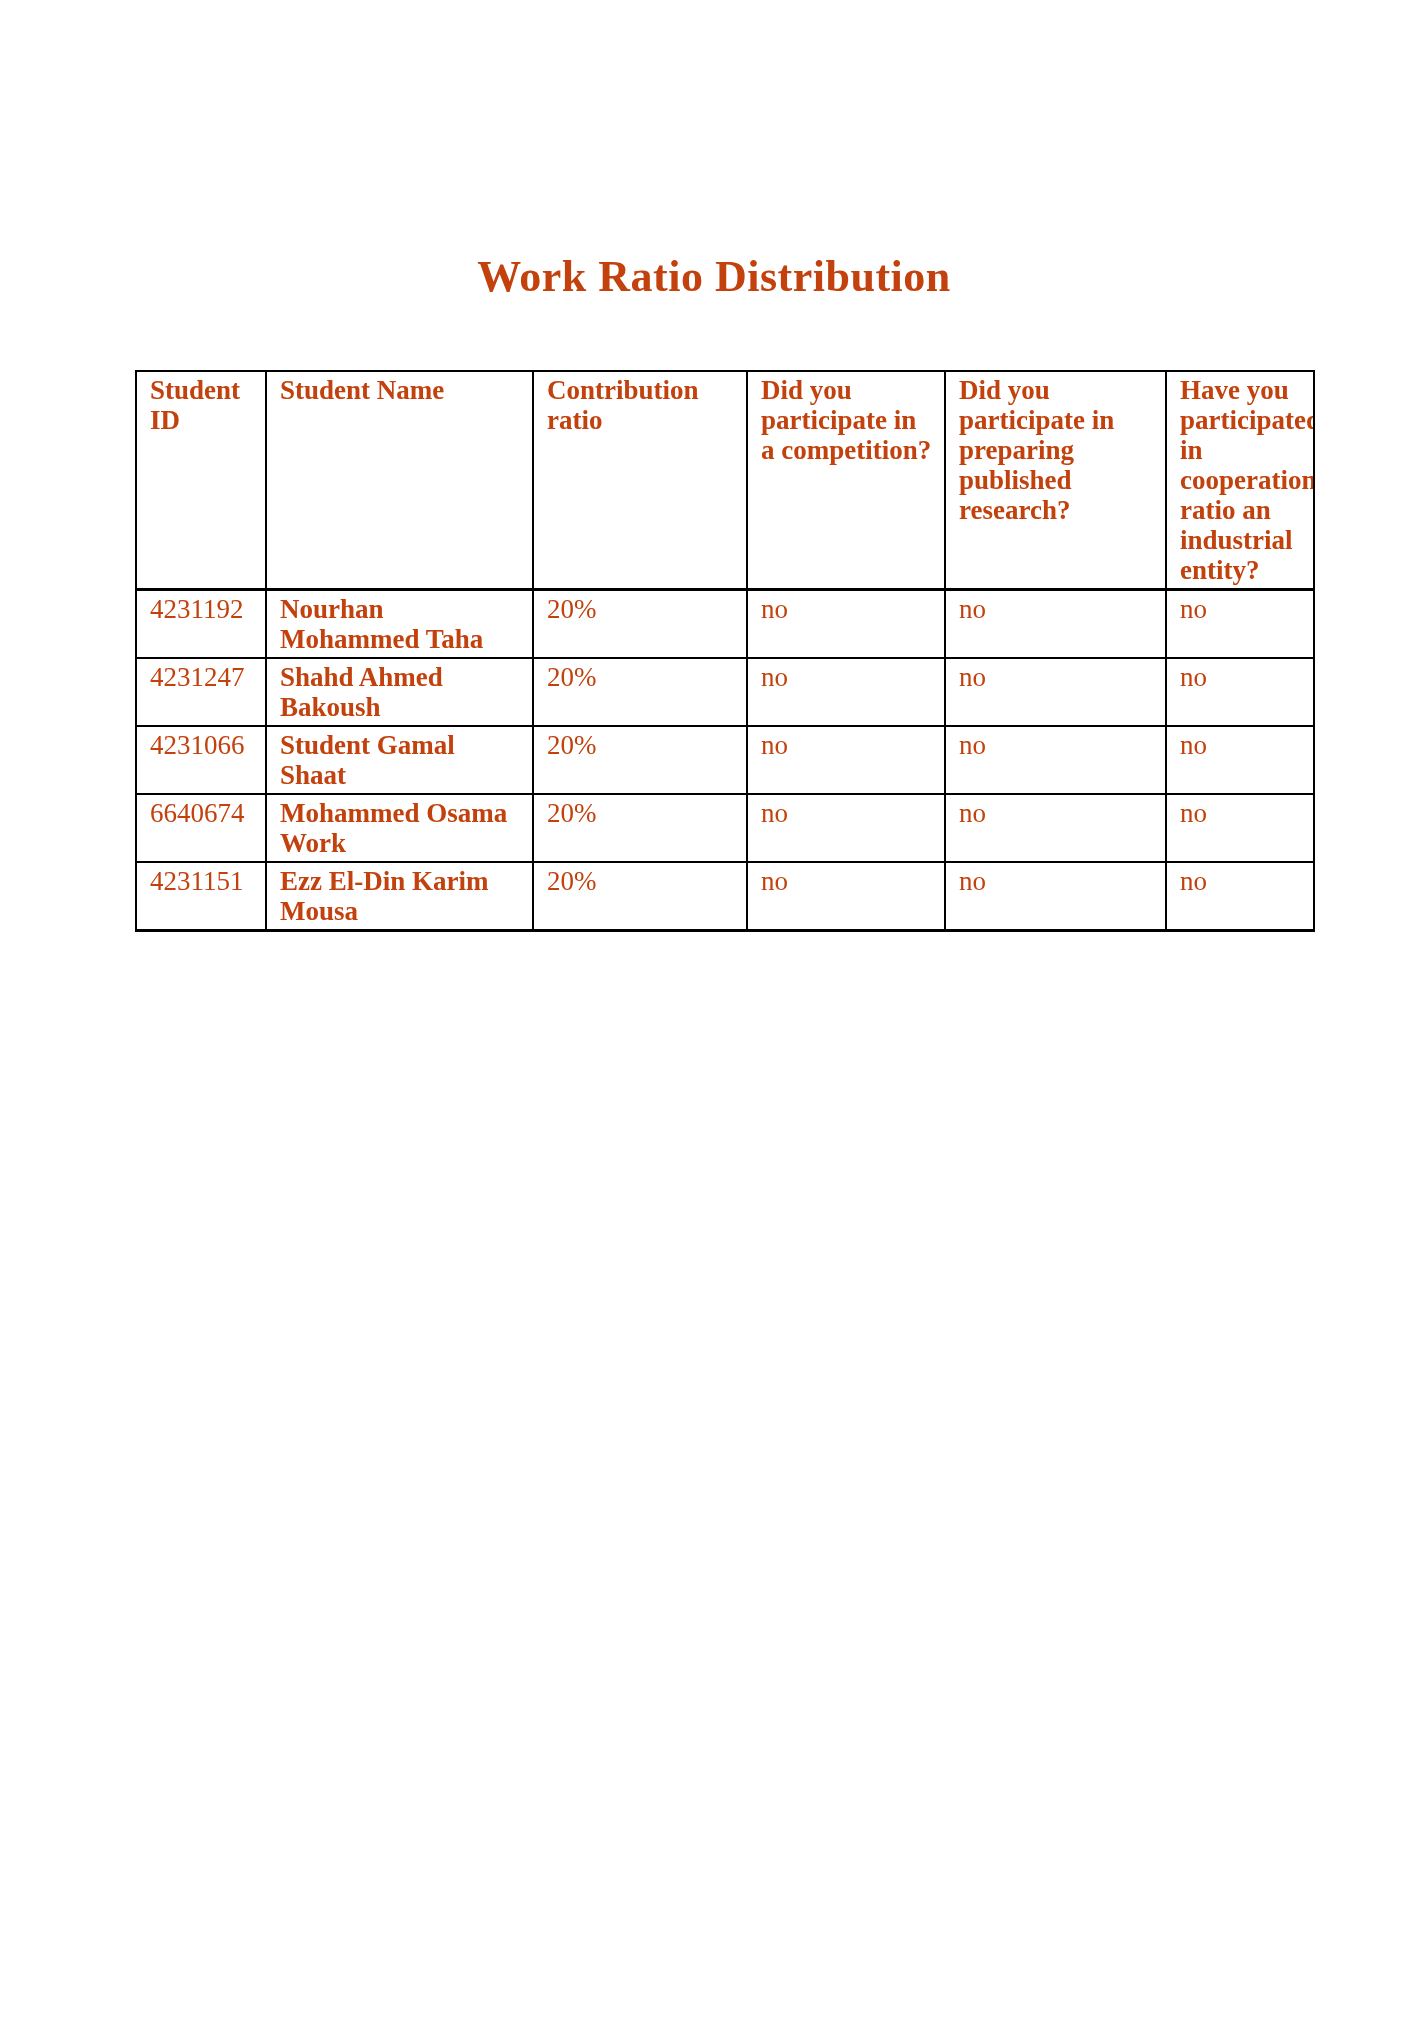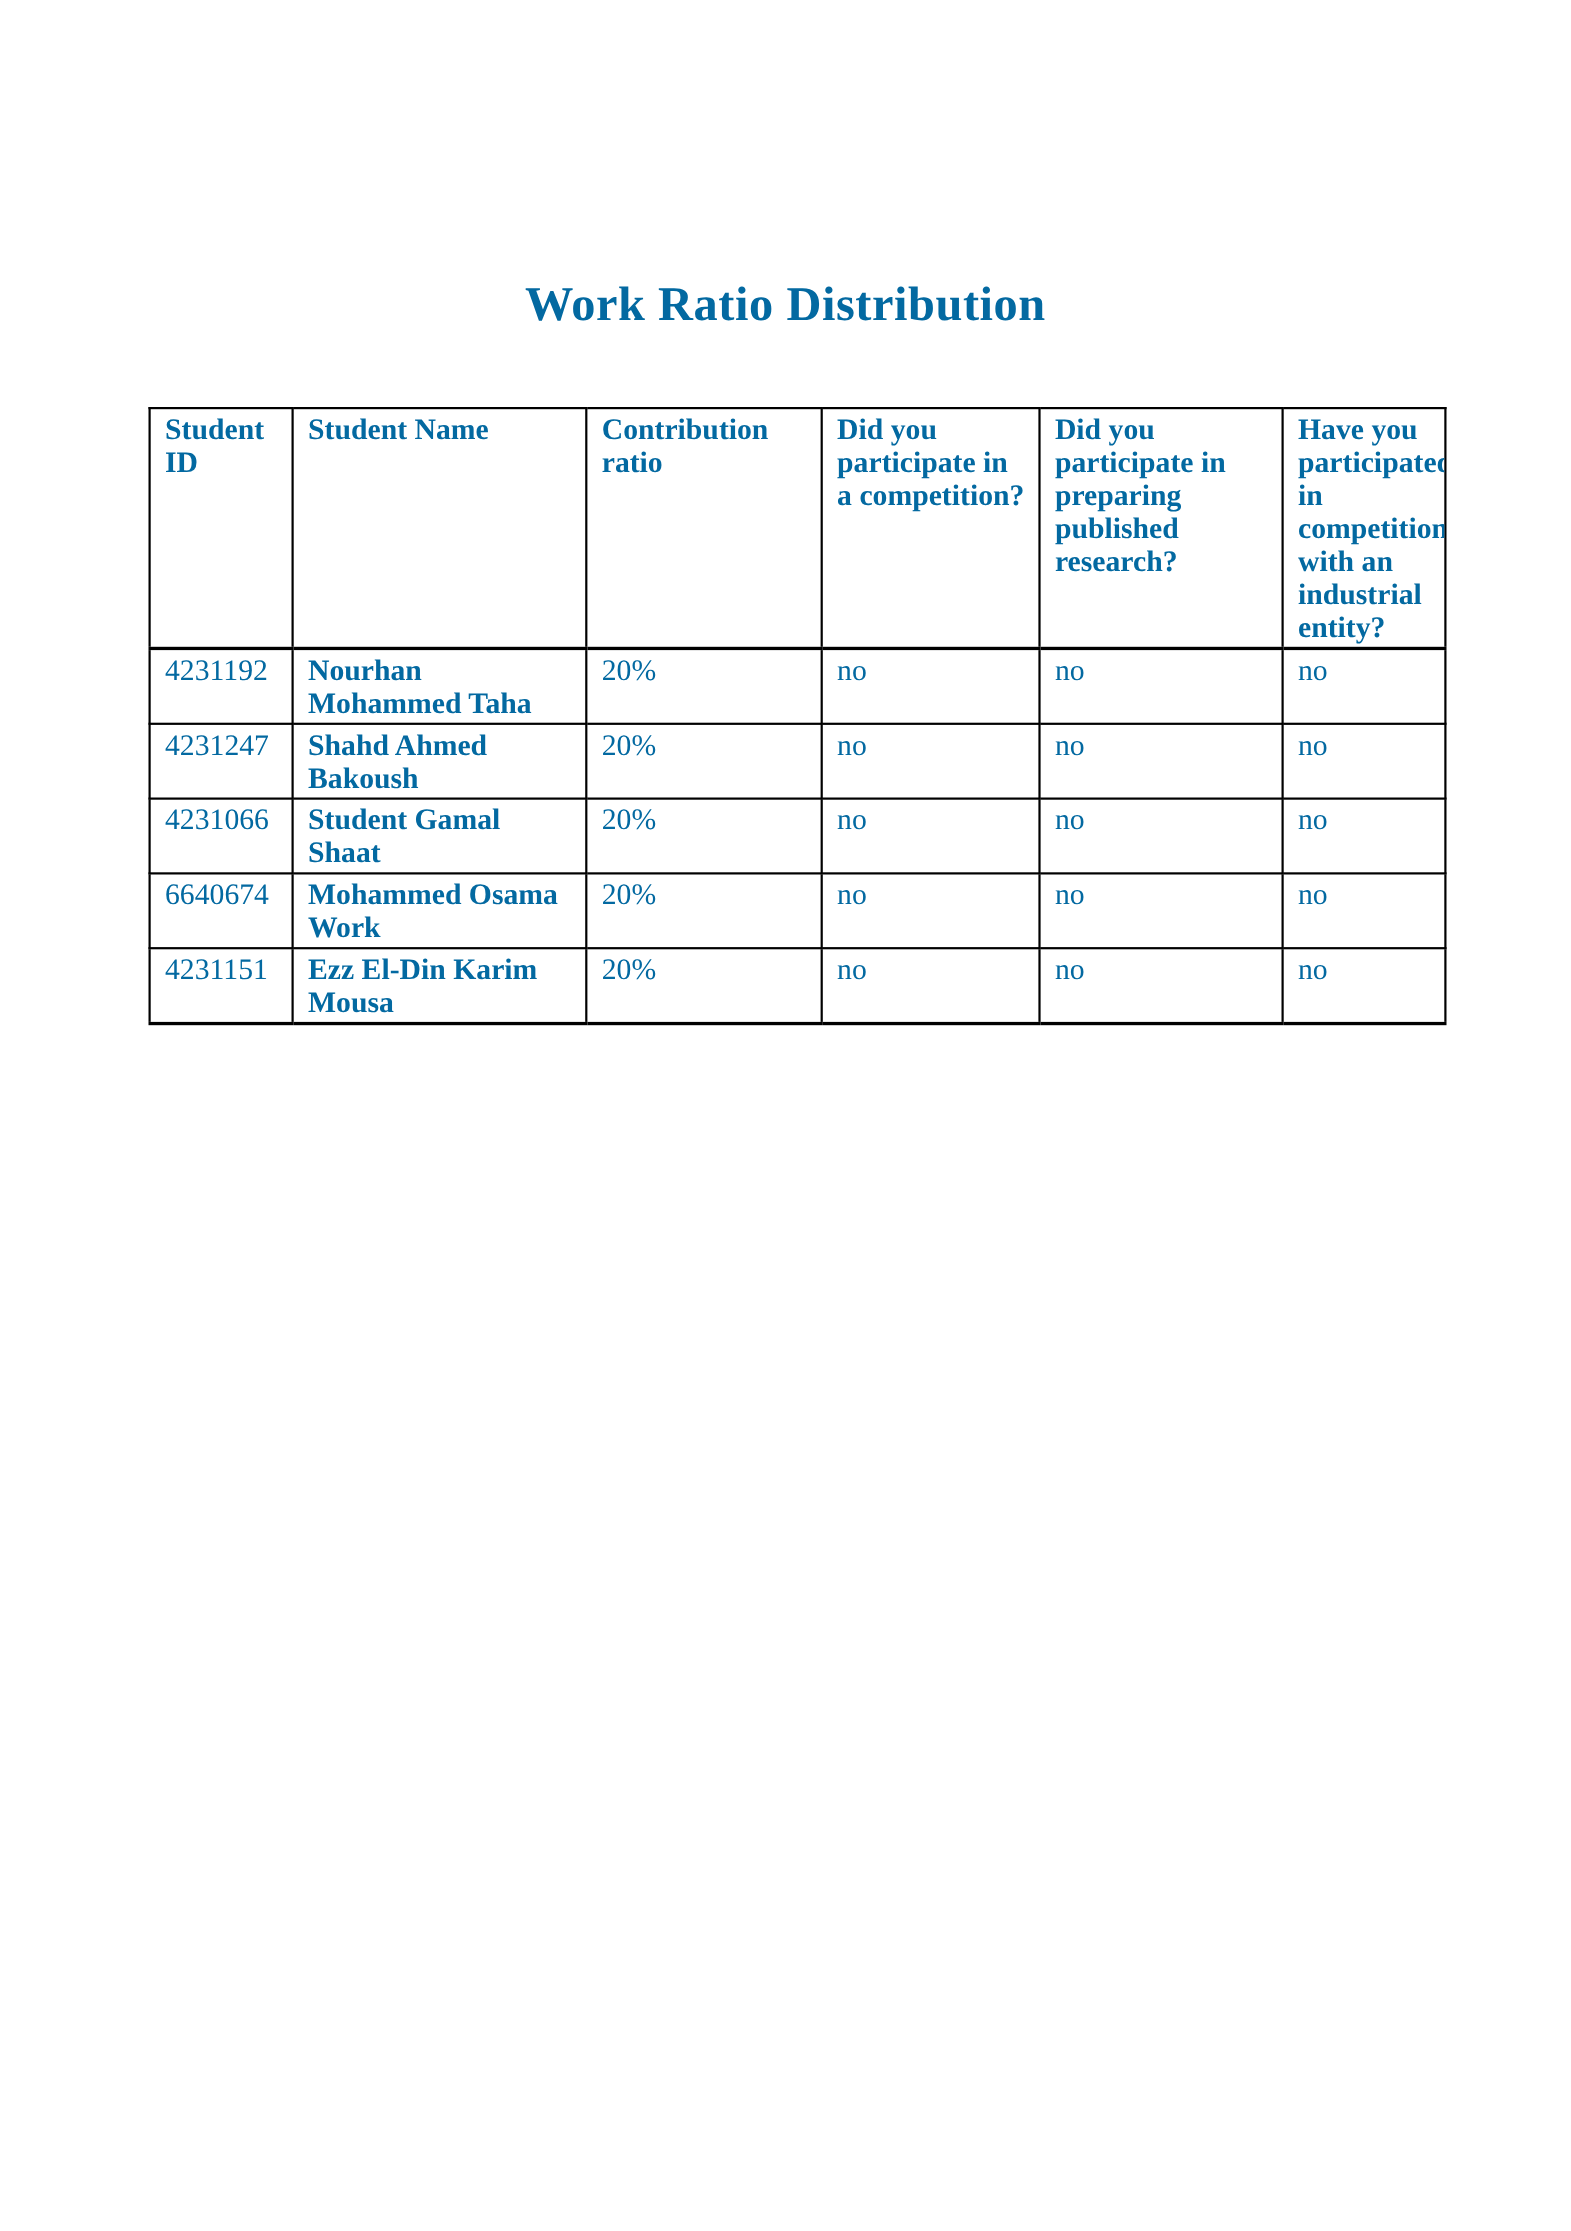--- a/index.html
+++ b/index.html
@@ -6,21 +6,21 @@
     margin: 0;
     padding: 0;
     background: #ffffff;
   }
   .page {
     position: relative;
     width: 1428px;
     height: 2028px;
     background: #ffffff;
     font-family: "Liberation Serif", "DejaVu Serif", serif;
-    color: #0369a1;
+    color: #c2410c;
     overflow: hidden;
   }
   .doc-title {
     position: absolute;
     top: 252px;
     left: 0;
     width: 1428px;
     text-align: center;
     font-size: 44px;
     font-weight: bold;
@@ -81,21 +81,21 @@
       <col style="width:221px">
       <col style="width:148px">
     </colgroup>
     <thead>
       <tr>
         <th>Student ID</th>
         <th>Student Name</th>
         <th>Contribution ratio</th>
         <th>Did you participate in a competition?</th>
         <th>Did you participate in preparing published research?</th>
-        <th>Have you participated in competition with an industrial entity?</th>
+        <th>Have you participated in cooperation ratio an industrial entity?</th>
       </tr>
     </thead>
     <tbody>
       <tr>
         <td>4231192</td>
         <td class="name-cell">Nourhan Mohammed Taha</td>
         <td>20%</td>
         <td>no</td>
         <td>no</td>
         <td>no</td>

